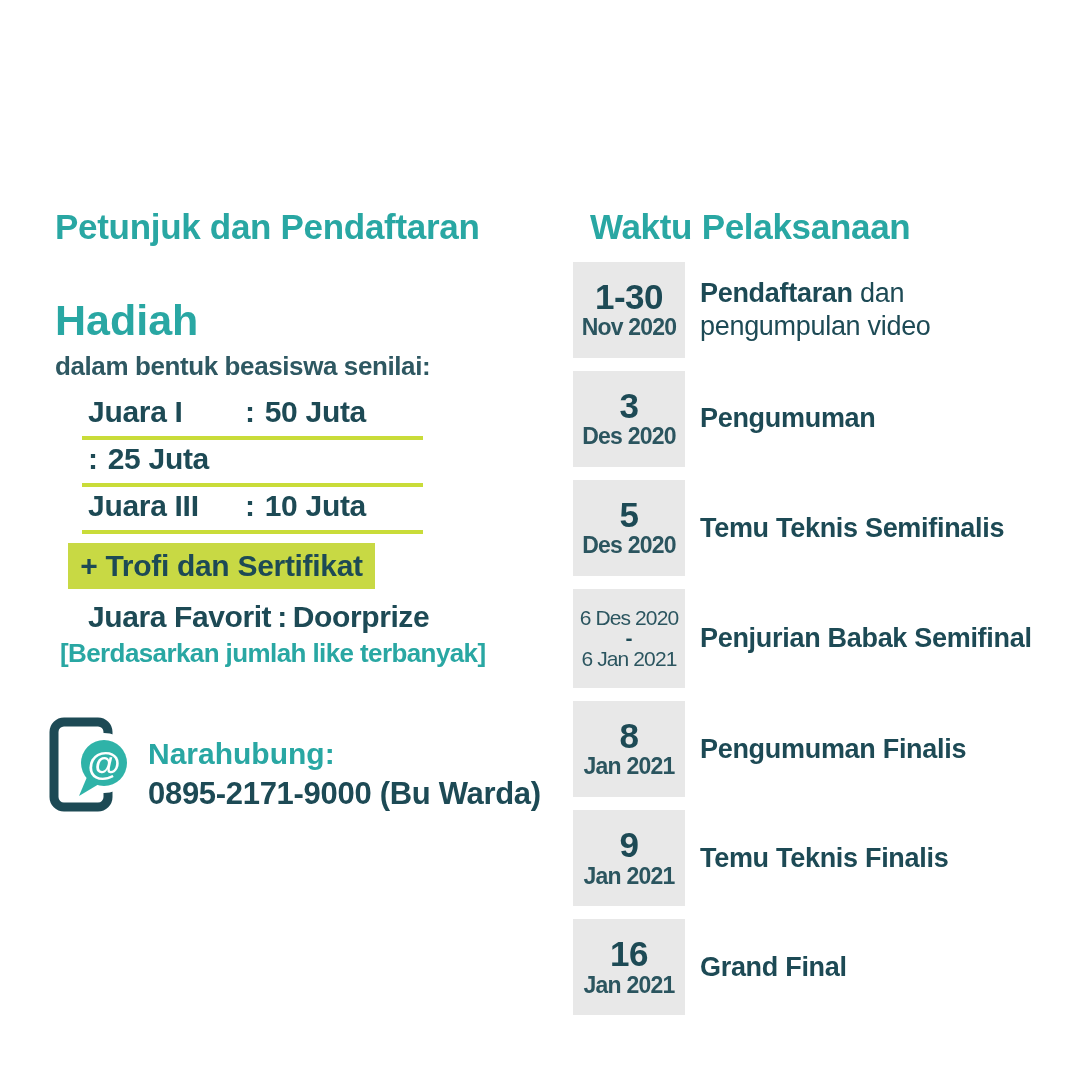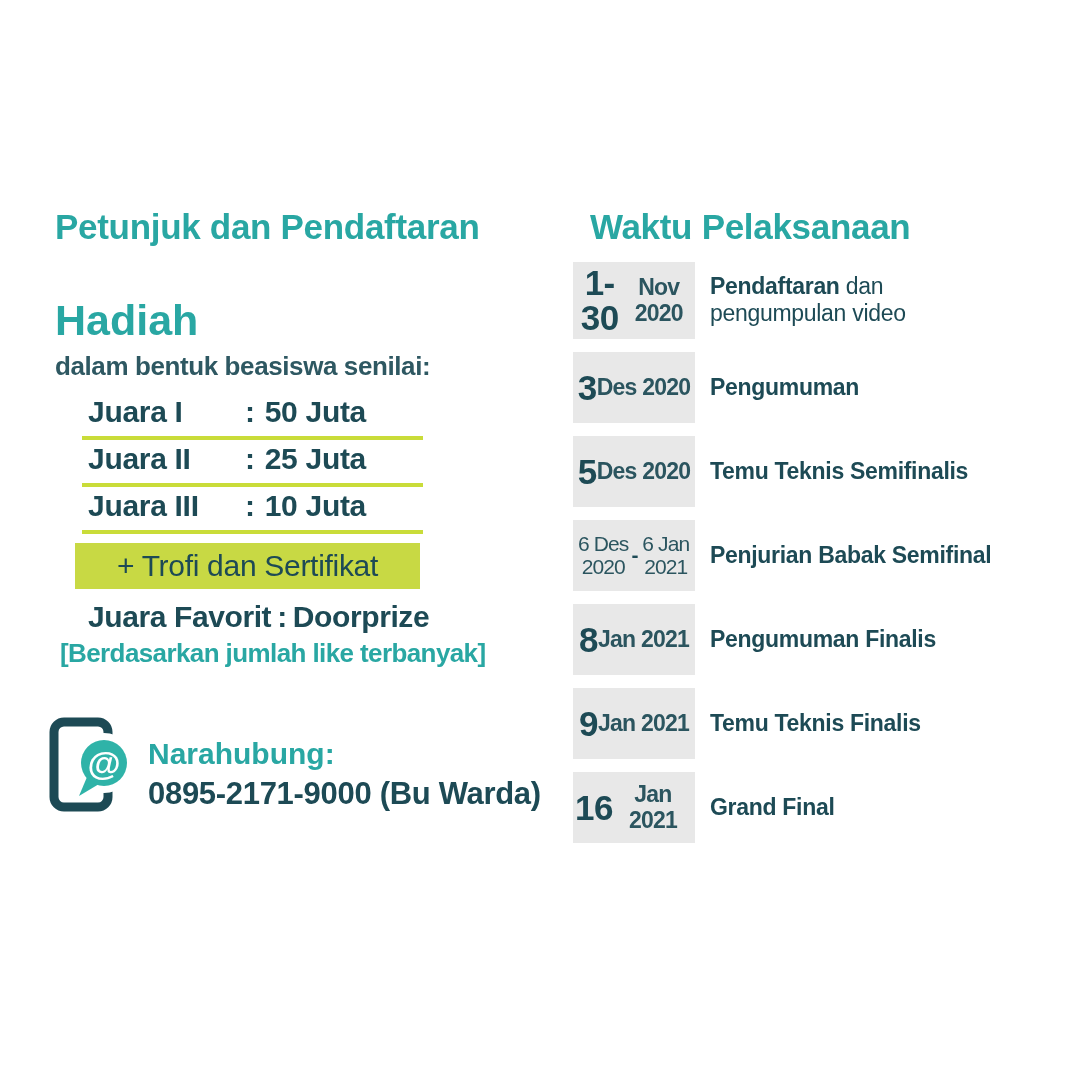--- a/index.html
+++ b/index.html
@@ -22,52 +22,52 @@
   .hadiah-title{margin-top:52px;font-size:43px;font-weight:bold;color:var(--teal);line-height:1.0;}
   .subtitle{margin-top:9px;font-size:26px;font-weight:bold;letter-spacing:-0.4px;opacity:.92;}
   .prize-table{margin:11px 0 0 27px;width:341px;}
   .prize-row{
     display:flex;align-items:baseline;font-size:30px;font-weight:bold;
     padding:2px 0 7px 6px;border-bottom:4px solid var(--lime);letter-spacing:-0.3px;
   }
   .p-label{width:157px;flex-shrink:0;}
   .p-sep{margin-right:10px;}
   .bonus-box{
-    margin:9px 0 0 20px;width:345px;height:46px;background:var(--lime-box);
+    margin:9px 0 0 13px;width:307px;height:46px;background:var(--lime-box);
     display:flex;align-items:center;justify-content:center;
-    font-size:30px;font-weight:normal;letter-spacing:-0.3px;
+    font-size:30px;font-weight:bold;letter-spacing:-0.3px;
   }
   .favorite{margin:11px 0 0 33px;font-size:30px;font-weight:bold;letter-spacing:-0.4px;}
   .fav-sep{margin:0 6px;}
   .fav-note{margin:4px 0 0 5px;font-size:26px;font-weight:bold;color:var(--teal);letter-spacing:-0.6px;}
   .contact{display:flex;align-items:flex-start;margin-top:48px;margin-left:-7px;}
   .contact-text{margin-left:16px;margin-top:20px;}
   .contact-label{color:var(--teal);font-size:30px;font-weight:bold;}
   .contact-phone{margin-top:5px;font-size:31px;font-weight:bold;letter-spacing:-0.3px;}
   .phone-body{fill:none;stroke:var(--dark);stroke-width:9;}
   .halo{fill:var(--bg);}
   .bubble{fill:var(--teal-bright);}
   .at-text{
     fill:#fff;font-size:34px;font-weight:bold;text-anchor:middle;
     font-family:"Liberation Sans",sans-serif;
   }
   
   .right-col{position:absolute;left:573px;top:208px;width:487px;}
   .right-col .section-title{margin-left:17px;margin-bottom:15px;}
   .s-row{display:flex;align-items:center;margin-bottom:13px;}
   .date-box{
-    width:122px;min-height:71px;background:var(--gray);flex-shrink:0;
-    display:flex;flex-direction:row;align-items:center;justify-content:center;
-    text-align:center;padding:3px 2px;
+    width:112px;min-height:71px;background:var(--gray);flex-shrink:0;
+    display:flex;flex-direction:column;align-items:center;justify-content:center;
+    text-align:center;padding:17px 2px;
   }
   .d-big{font-size:35px;font-weight:bold;line-height:1.02;letter-spacing:-0.5px;}
   .d-small{font-size:23px;font-weight:bold;line-height:1.15;letter-spacing:-0.8px;opacity:.93;}
   .d-range{font-size:21px;font-weight:normal;line-height:1.12;letter-spacing:-0.9px;opacity:.93;}
   .d-dash{font-size:21px;font-weight:bold;line-height:0.85;}
-  .s-desc{margin-left:15px;font-size:23px;line-height:1.2;letter-spacing:-0.3px;font-weight:500;}
+  .s-desc{margin-left:15px;font-size:27px;line-height:1.2;letter-spacing:-0.3px;font-weight:500;}
   .s-desc .b{font-weight:bold;}
 </style>
 </head>
 <body>
 
 <div class="canvas">
 
   <section class="left-col">
     <h2 class="section-title">Petunjuk dan Pendaftaran</h2>
 
@@ -75,21 +75,20 @@
     <div class="subtitle">dalam bentuk beasiswa senilai:</div>
 
     <div class="prize-table" id="prize-table">
   <div class="prize-row">
     <span class="p-label">Juara I</span>
           <span class="p-sep">:</span>
           <span class="p-value">50 Juta</span>
   </div>
 
   <div class="prize-row">
-    <span class="p-label">Juara II</span>
           <span class="p-sep">:</span>
           <span class="p-value">25 Juta</span>
   </div>
 
   <div class="prize-row">
     <span class="p-label">Juara III</span>
           <span class="p-sep">:</span>
           <span class="p-value">10 Juta</span>
   </div>
 </div>

